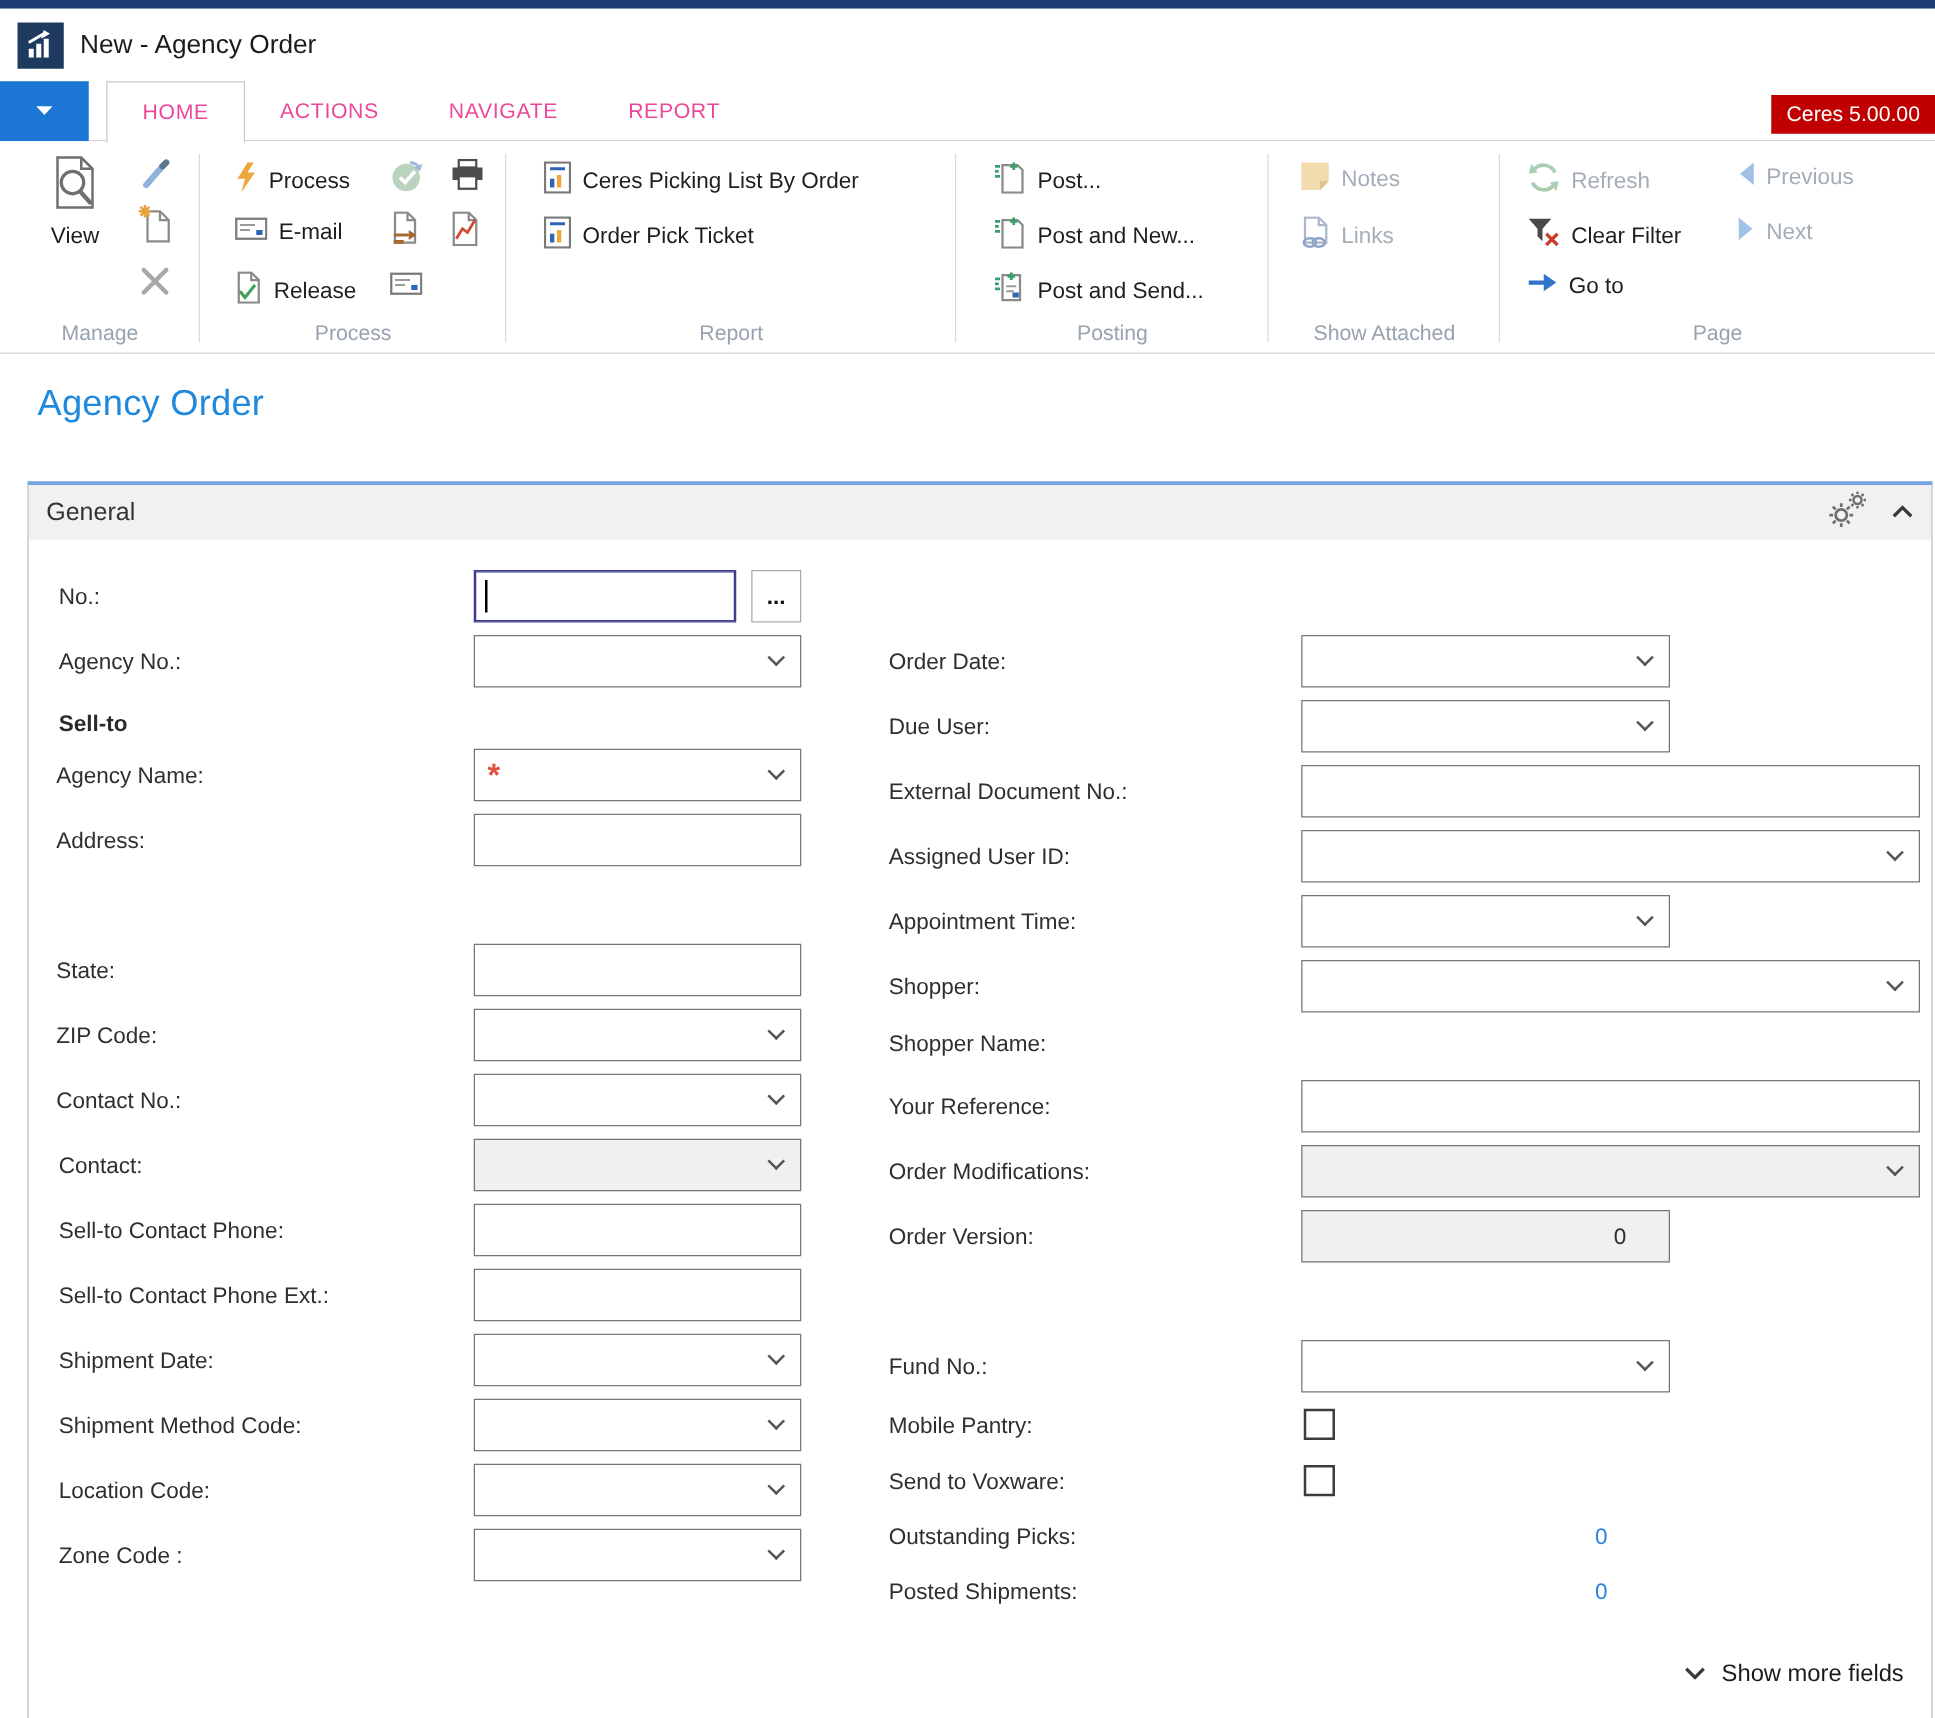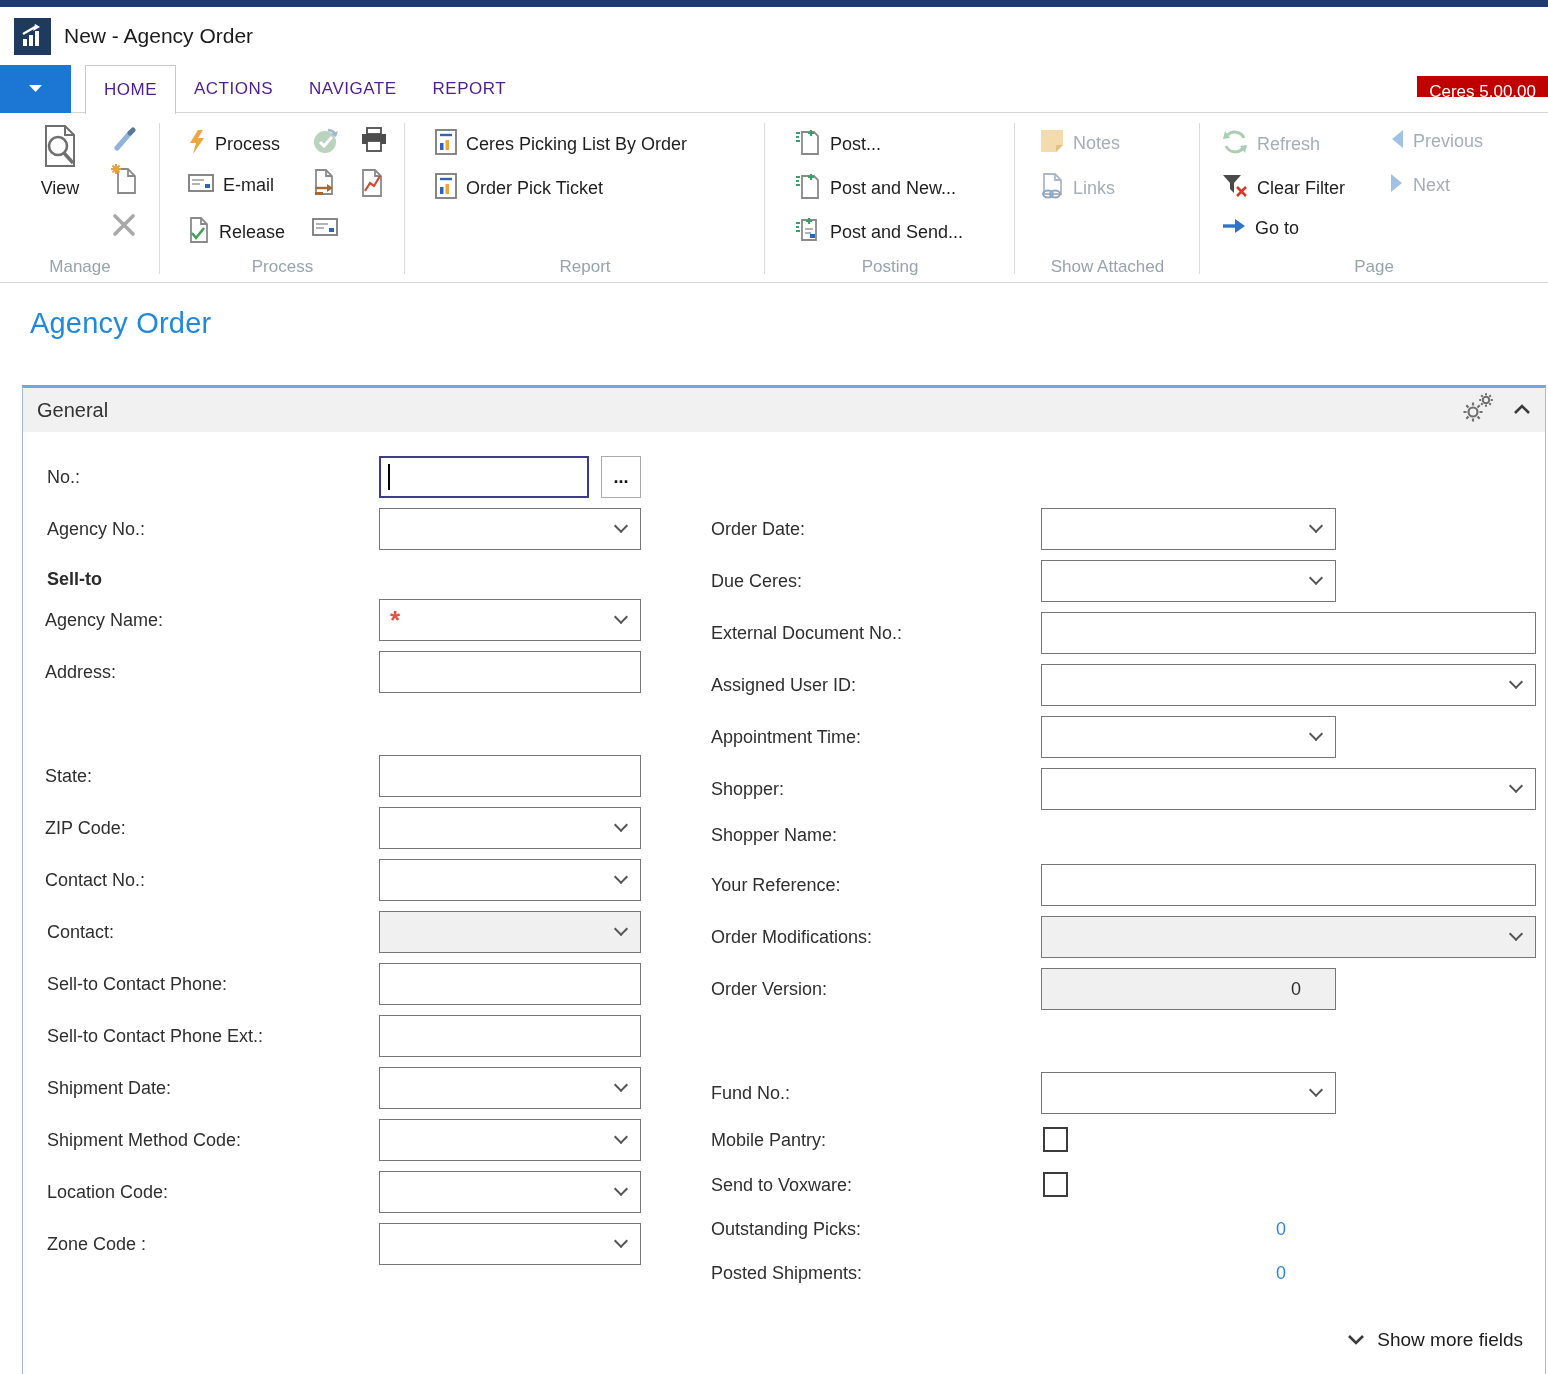--- a/index.html
+++ b/index.html
@@ -7,23 +7,23 @@
   .top-strip { height:7px; background:#1e3c73; }
   
   .title-bar { height:58px; background:#fff; display:flex; align-items:center; padding-left:14px; }
   .app-logo { width:37px; height:37px; background:#1f3a5f; display:flex; align-items:center; justify-content:center; }
   .title-text { margin-left:13px; font-size:21px; color:#1b1b1b; }
   
   .tab-row { position:relative; height:48px; background:#fff; border-bottom:1px solid #d4d4d4; }
   .app-menu-btn { position:absolute; left:0; top:0; width:71px; height:48px; background:#1b76d4; border:none; cursor:pointer; }
   .app-menu-btn svg { display:block; margin:0 auto; }
   .tabs { position:absolute; left:85px; top:0; height:48px; display:flex; }
-  .tab { height:48px; padding:0 18px; font-size:17px; color:#4c1d95; letter-spacing:0.5px; display:flex; align-items:center; background:transparent; border:none; cursor:pointer; }
+  .tab { height:48px; padding:0 28px; font-size:17px; color:#ec4899; letter-spacing:0.5px; display:flex; align-items:center; background:transparent; border:none; cursor:pointer; }
   .tab.active { background:#fff; border:1px solid #c9c9c9; border-bottom:none; position:relative; z-index:2; height:49px; }
-  .version-badge { position:absolute; right:0; top:11px; height:21px; line-height:31px; background:#c00000; color:#fff; font-size:17px; padding:0 12px; }
+  .version-badge { position:absolute; right:0; top:11px; height:31px; line-height:31px; background:#c00000; color:#fff; font-size:17px; padding:0 12px; }
   
   .ribbon { position:relative; height:170px; background:#fff; border-bottom:1px solid #d4d4d4; display:flex; }
   .rgroup { position:relative; height:100%; }
   .rgroup:not(:last-child)::after { content:""; position:absolute; right:0; top:10px; bottom:8px; width:1px; background:#dcdcdc; }
   .rgroup-label { position:absolute; bottom:5px; left:0; right:0; text-align:center; font-size:17px; color:#98a3b0; }
   .rbtn { position:absolute; display:flex; align-items:center; gap:9px; background:transparent; border:none; font-family:"Liberation Sans", sans-serif; font-size:18px; color:#1e1e1e; cursor:pointer; white-space:nowrap; }
   .rbtn.gray { color:#a4aeb8; }
   .ricon { position:absolute; background:transparent; border:none; cursor:pointer; }
   .bigbtn { position:absolute; left:26px; top:10px; width:68px; background:transparent; border:none; cursor:pointer; text-align:center; font-family:"Liberation Sans", sans-serif; }
   .bigbtn .blabel { font-size:18px; color:#1e1e1e; margin-top:4px; }
@@ -432,21 +432,21 @@
 
 
     <div class="frow" style="top:76px">
       <div class="flabel" style="left:688px">Order Date:</div>
       <div class="fbox" style="left:1018px;width:295px">
           <span class="chev"></span>
         </div>
     </div>
 
     <div class="frow" style="top:128px">
-      <div class="flabel" style="left:688px">Due Ceres:</div>
+      <div class="flabel" style="left:688px">Due User:</div>
       <div class="fbox" style="left:1018px;width:295px">
           <span class="chev"></span>
         </div>
     </div>
 
     <div class="frow" style="top:180px">
       <div class="flabel" style="left:688px">External Document No.:</div>
       <div class="fbox" style="left:1018px;width:495px"></div>
     </div>
 

